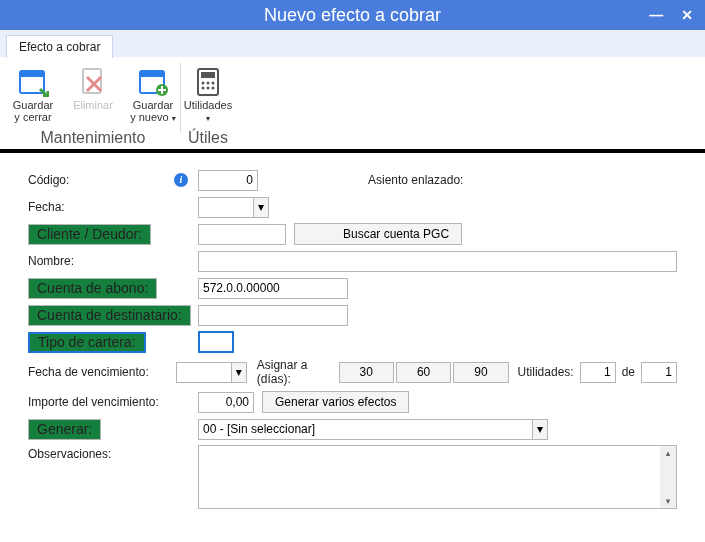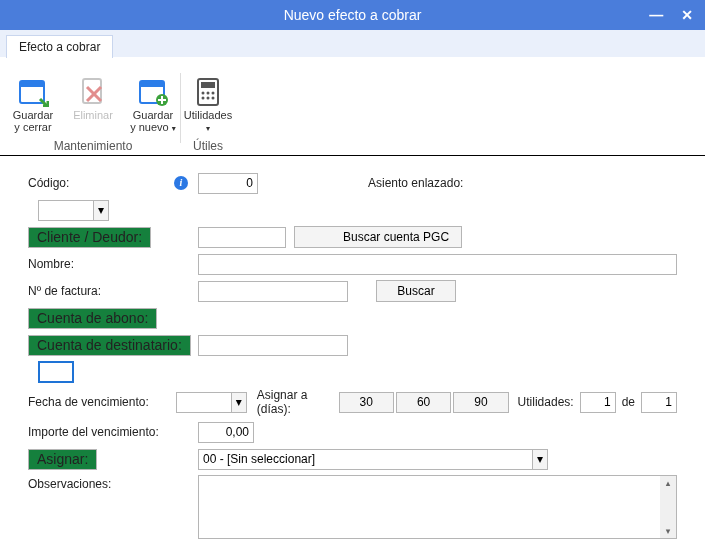--- a/index.html
+++ b/index.html
@@ -1,26 +1,26 @@
 <!DOCTYPE html>
 <html><head>
 <meta charset="utf-8">
 <style>
   * { box-sizing: border-box; font-family: "Segoe UI", Tahoma, sans-serif; }
   html, body { margin:0; padding:0; width:705px; height:542px; background:#fff; overflow:hidden; font-size:12px; color:#222;}
   .title-bar { height:30px; background:#4a7ddb; color:#fff; display:flex; align-items:center; justify-content:center; position:relative;}
-  .title-bar .title { font-size:14px;text-align:center; }
+  .title-bar .title { font-size:18px;text-align:center; }
   .title-bar .controls { position:absolute; right:4px; top:0; height:30px; display:flex; align-items:center; gap:18px; padding-right:8px;}
   .title-bar .controls span { cursor:pointer; font-size:14px; font-weight:bold; }
   .tabs { background:#eaf0fb; padding:4px 6px 0 6px; }
   .tab { display:inline-block; background:#fff; border:1px solid #c9d6ee; border-bottom:none; padding:4px 12px; font-size:12px; position:relative; top:1px;}
-  .ribbon { background:#fff; border-bottom:1px solid #000000; padding:6px 6px 2px 6px; display:flex; margin-top:10px;}
+  .ribbon { background:#fff; border-bottom:4px solid #000000; padding:6px 6px 2px 6px; display:flex; }
   .ribbon-group { display:flex; flex-direction:column; align-items:center; }
   .group-body { display:flex; gap:6px; }
-  .group-label { font-size:12px; color:#555; margin-top:2px; padding:0 6px;}
+  .group-label { font-size:16px; color:#555; margin-top:2px; padding:0 6px;}
   .rib-btn { display:flex; flex-direction:column; align-items:center; justify-content:flex-start; width:54px; padding:2px 0; cursor:pointer;}
   .rib-btn.disabled { opacity:0.55; cursor:default;}
   .rib-icon { width:32px; height:32px; display:flex; align-items:center; justify-content:center; }
   .rib-label { font-size:11px; text-align:center; line-height:12px; margin-top:2px; color:#333;}
   .rib-btn.disabled .rib-label { color:#888;}
   .form-area { padding:16px 28px 10px 28px; }
   .row { display:flex; align-items:center; margin-bottom:5px; min-height:22px;}
   .label-col { width:160px; font-size:12px; color:#222; display:flex; align-items:center;}
   .label-btn { border:1px solid #b5b5b5; background:#15803d; padding:2px 8px; font-size:14px; cursor:pointer; white-space:nowrap; height:21px; display:inline-flex; align-items:center;}
   input[type=text], select, textarea { border:1px solid #b5b5b5; height:21px; padding:1px 4px; font-size:12px; background:#fff;}
@@ -121,20 +121,23 @@
         <span>Código:</span>
       <span style="flex:1"></span>
       <span class="info-icon">i</span>
     </div>
     <input type="text" class="num" style="width: 60px; margin-left: 10px;" value="0">
     <span style="width:110px"></span>
     <span>Asiento enlazado:</span>
   </div>
 
   <div class="row">
+    <div class="label-col">
+        <span>Fecha:</span>
+      </div>
     <div style="margin-left:10px; display:flex;">
       <input type="text" style="width: 56px;">
         <button class="mini-btn" style="padding:0 4px;height:21px;margin:0;border-left:none;">▾</button>
     </div>
   </div>
 
   <div class="row">
     <div class="label-col">
         <span class="label-btn">Cliente / Deudor:</span>
       </div>
@@ -143,42 +146,39 @@
   </div>
 
   <div class="row">
     <div class="label-col">
         <span>Nombre:</span>
       </div>
     <input type="text" style="flex: 1 1 0%; margin-left: 10px;">
   </div>
 
 
-  <div class="row">
-    <div class="label-col">
-        <span>Nº de factura:</span>
+
+  <div class="row">
+    <div class="label-col">
+        <span class="label-btn">Cuenta de abono:</span>
+      </div>
+    <input type="text" style="width: 150px; margin-left: 10px;" value="572.0.0.00000">
+  </div>
+
+  <div class="row">
+    <div class="label-col">
+        <span class="label-btn">Cuenta de destinatario:</span>
       </div>
     <input type="text" style="width: 150px; margin-left: 10px;">
-    <button class="btn" style="margin-left:28px;width:80px;">Buscar</button>
-  </div>
-
-  <div class="row">
-    <div class="label-col">
-        <span class="label-btn">Cuenta de abono:</span>
-      </div>
-  </div>
-
-  <div class="row">
-    <div class="label-col">
-        <span class="label-btn">Cuenta de destinatario:</span>
-      </div>
-    <input type="text" style="width: 150px; margin-left: 10px;">
   </div>
 
   <div class="row highlight-row">
+    <div class="label-col">
+        <span class="label-btn">Tipo de cartera:</span>
+      </div>
     <input type="text" class="highlight-input" style="width: 36px; margin-left: 10px;">
   </div>
 
   <div class="row">
     <div class="label-col">
         <span>Fecha de vencimiento:</span>
       </div>
     <div style="margin-left:10px; display:flex;">
       <input type="text" style="width: 56px;">
         <button class="mini-btn" style="padding:0 4px;height:21px;margin:0;border-left:none;">▾</button>
@@ -191,25 +191,26 @@
     <input type="text" class="num" style="width: 36px; margin-left: 6px;" value="1">
     <span style="margin:0 6px;">de</span>
     <input type="text" class="num" style="width: 36px;" value="1">
   </div>
 
   <div class="row">
     <div class="label-col">
         <span>Importe del vencimiento:</span>
       </div>
     <input type="text" class="num" style="width: 56px; margin-left: 10px;" value="0,00">
-  </div>
-
-  <div class="row">
-    <div class="label-col">
-        <span class="label-btn">Asignar:</span>
+    <button class="btn" style="margin-left:8px;">Generar varios efectos</button>
+  </div>
+
+  <div class="row">
+    <div class="label-col">
+        <span class="label-btn">Generar:</span>
       </div>
     <div style="margin-left:10px; flex:1; max-width:350px; display:flex;">
       <input type="text" style="flex: 1 1 0%;" value="00 - [Sin seleccionar]">
         <button class="mini-btn" style="padding:0 4px;height:21px;margin:0;border-left:none;">▾</button>
     </div>
   </div>
 
   <div class="row" style="align-items:flex-start;">
     <div class="label-col" style="padding-top:2px;">
         <span>Observaciones:</span>

